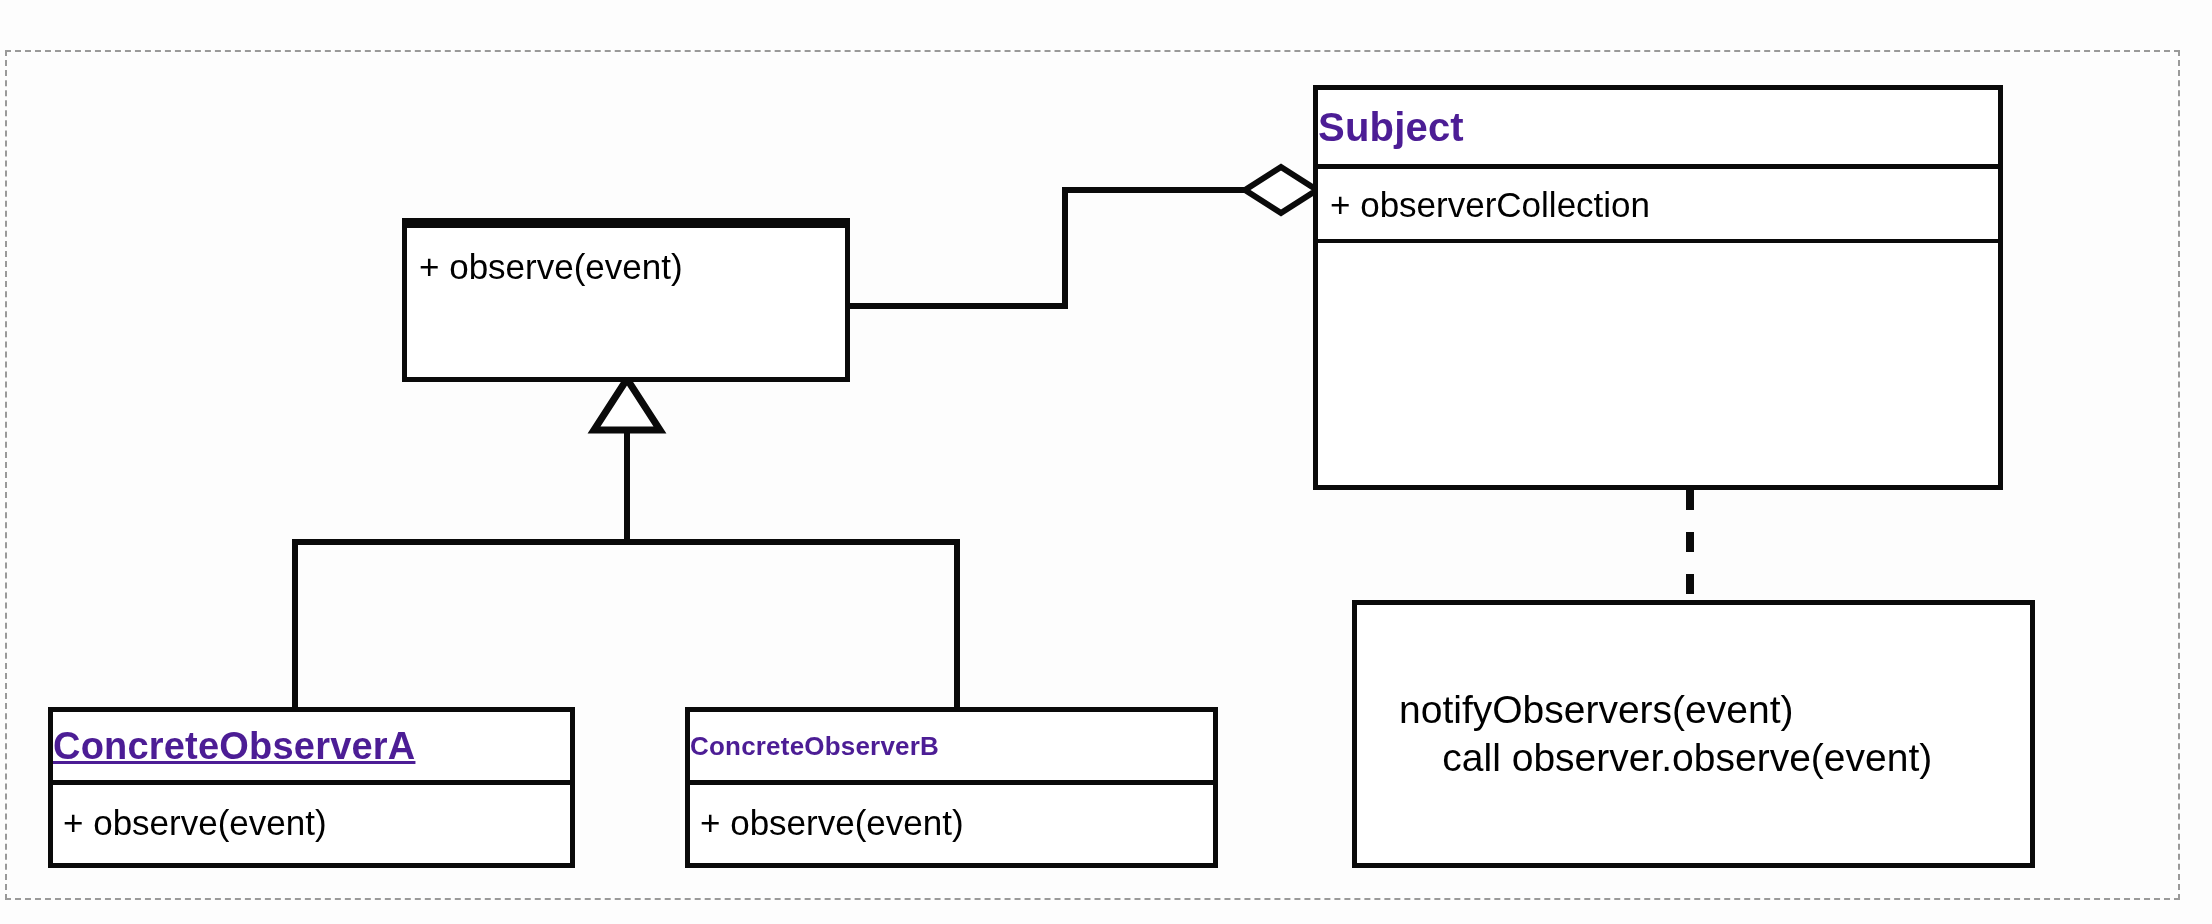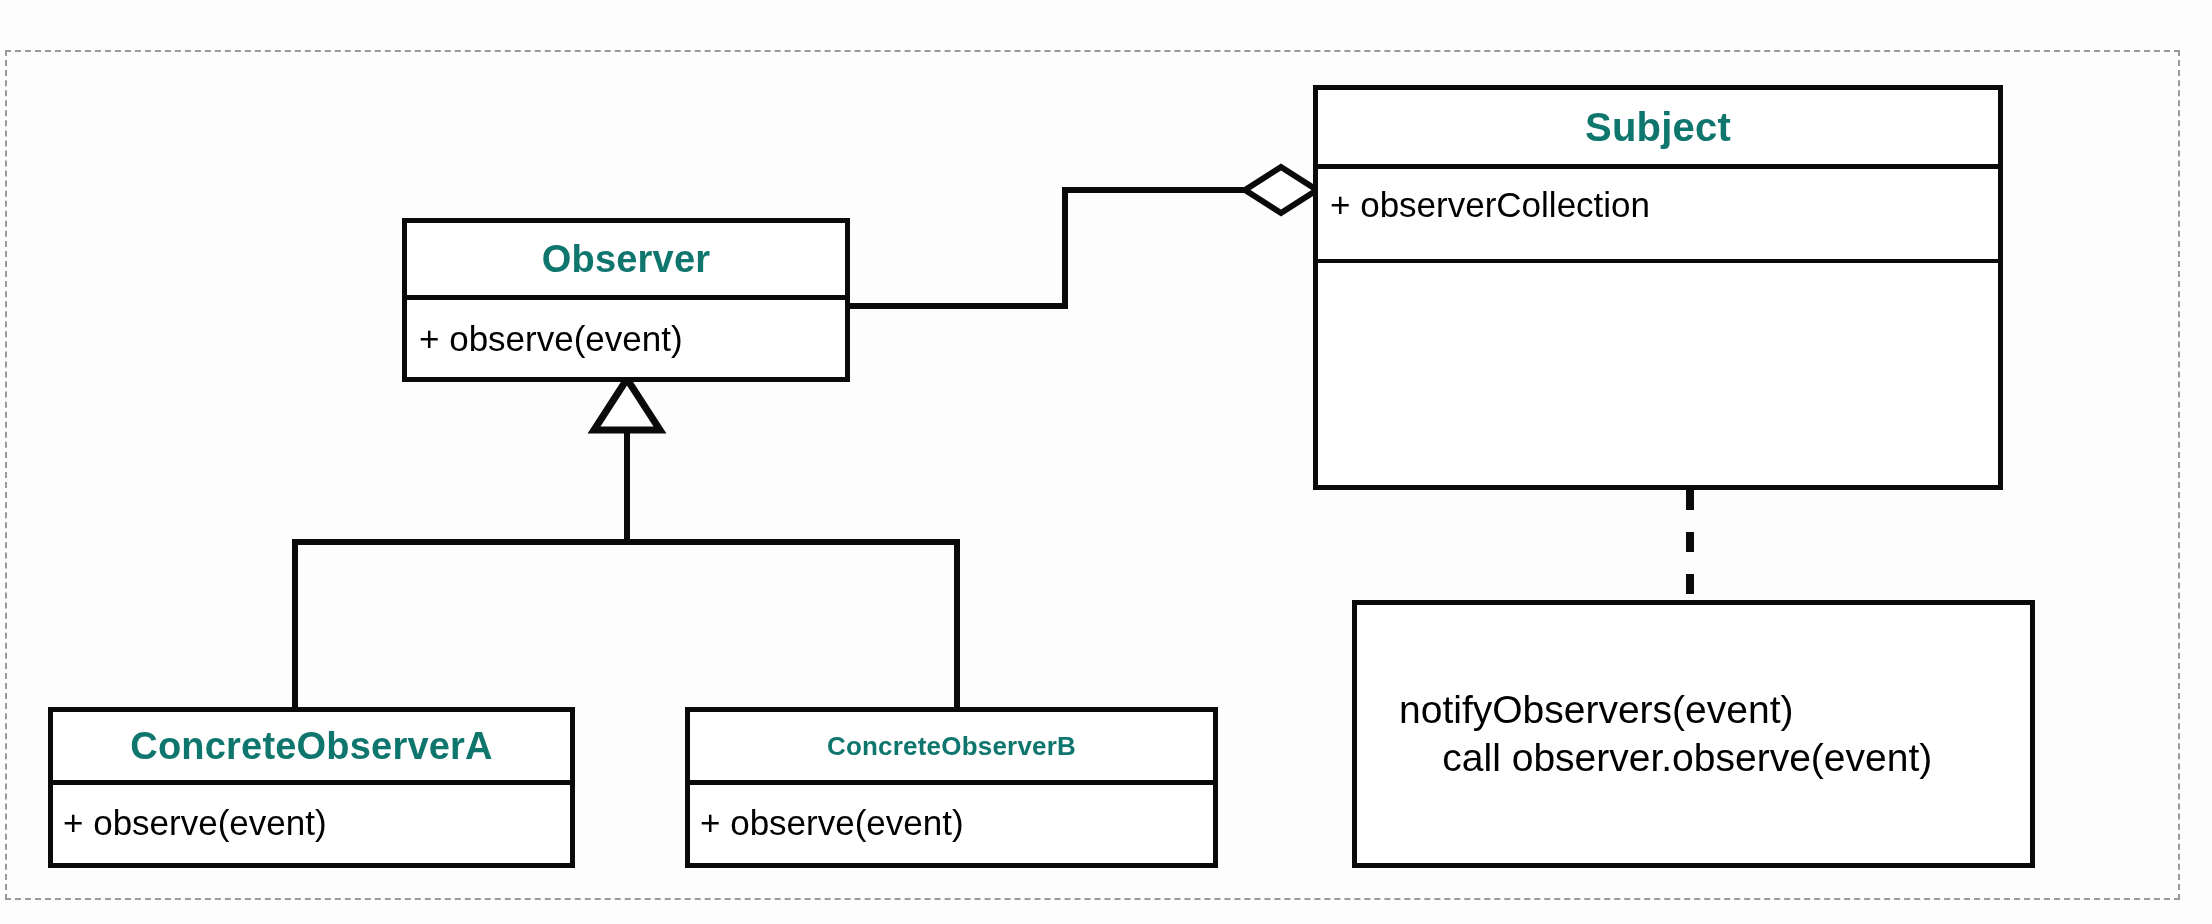--- a/index.html
+++ b/index.html
@@ -41,23 +41,22 @@
   }
   
   .umlbox {
     position: absolute;
     background: #ffffff;
     border: 5px solid #0a0a0a;
     box-sizing: border-box;
     z-index: 3;
   }
   .cls-title {
-    text-align: center;
     font-weight: bold;
-    color: #0f766e;
+    color: #4c1d95;
     letter-spacing: 0.2px;
     white-space: nowrap;
   }
   .cls-sep {
     border-top: 5px solid #0a0a0a;
     height: 0;
     font-size: 0;
     line-height: 0;
   }
   .cls-sep-thin {
@@ -81,21 +80,21 @@
     width: 690px;
     height: 405px;
   }
   #subject-class .cls-title {
     font-size: 40px;
     line-height: 74px;
     height: 74px;
   }
   #subject-class .attrs {
     padding: 14px 8px 14px 12px;
-    height: 90px;
+    height: 70px;
     box-sizing: border-box;
   }
   #subject-class .attrs .member {
     font-size: 35px;
     line-height: 44px;
   }
   #subject-class .ops {
     padding: 24px 0 0 12px;
   }
   #subject-class .ops .member {
@@ -127,20 +126,21 @@
   #concrete-a-class {
     left: 48px;
     top: 707px;
     width: 527px;
     height: 161px;
   }
   #concrete-a-class .cls-title {
     font-size: 38px;
     line-height: 68px;
     height: 68px;
+    text-decoration: underline;
   }
   #concrete-a-class .ops {
     padding: 14px 0 0 10px;
   }
   #concrete-a-class .ops .member {
     font-size: 35px;
     line-height: 48px;
   }
 
   
@@ -223,21 +223,20 @@
     <div class="cls-sep"></div>
     <div class="cls-compartment attrs">
       <div class="member">+ observerCollection</div>
     </div>
     <div class="cls-sep-thin"></div>
     <div class="cls-compartment ops">
     </div>
   </div>
 
   <div class="umlbox" id="observer-class">
-    <div class="cls-title">Observer</div>
     <div class="cls-sep"></div>
     <div class="cls-compartment ops">
       <div class="member">+ observe(event)</div>
     </div>
   </div>
 
   <div class="umlbox" id="concrete-a-class">
     <div class="cls-title">ConcreteObserverA</div>
     <div class="cls-sep"></div>
     <div class="cls-compartment ops">

